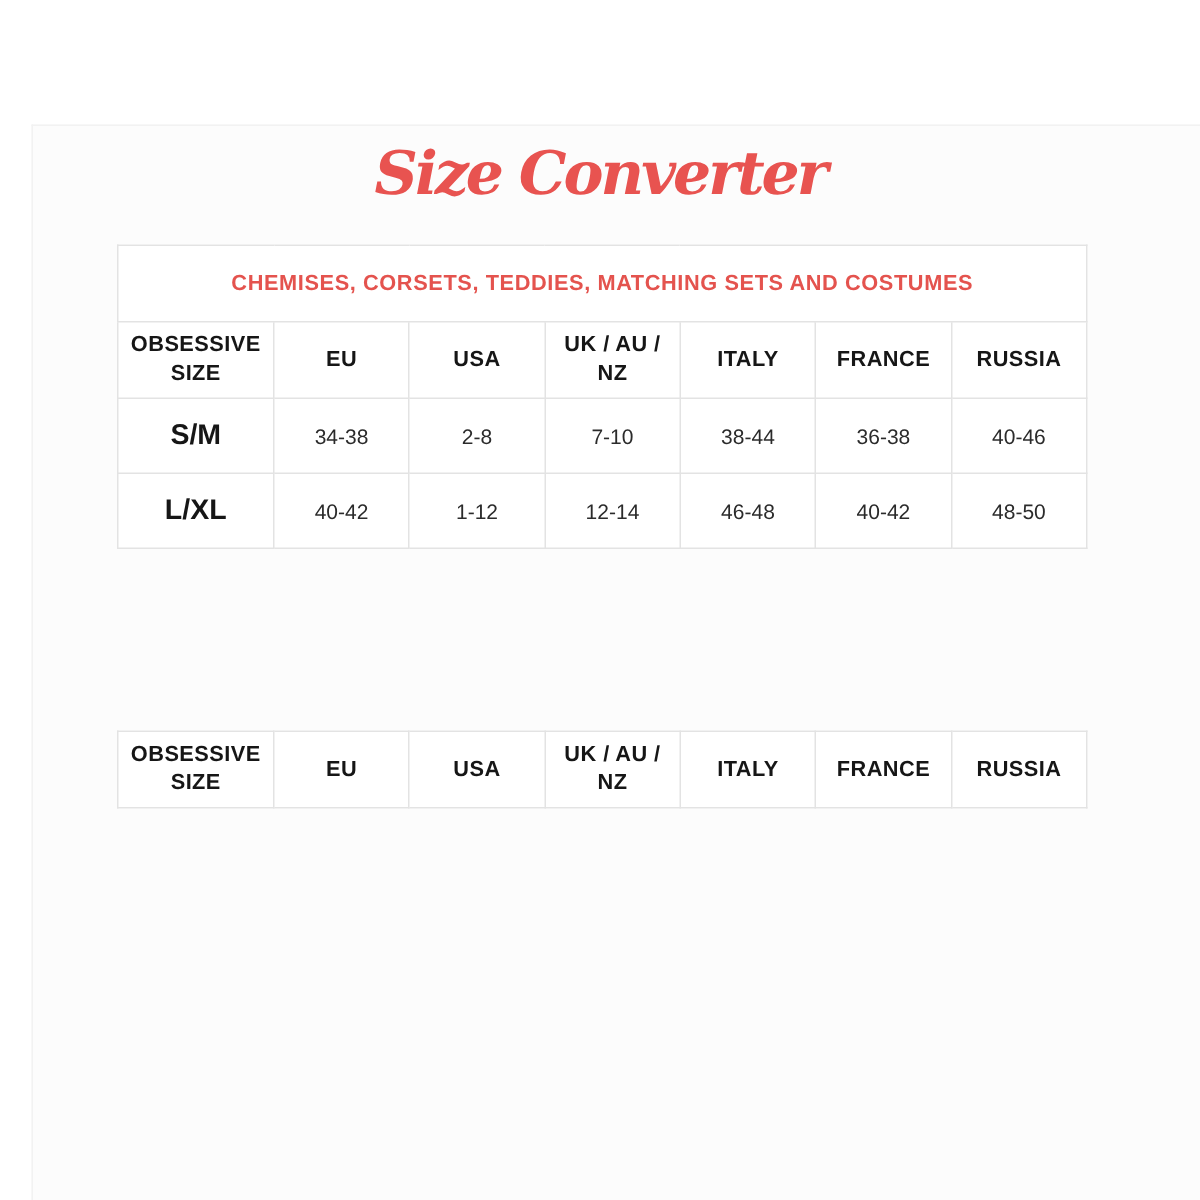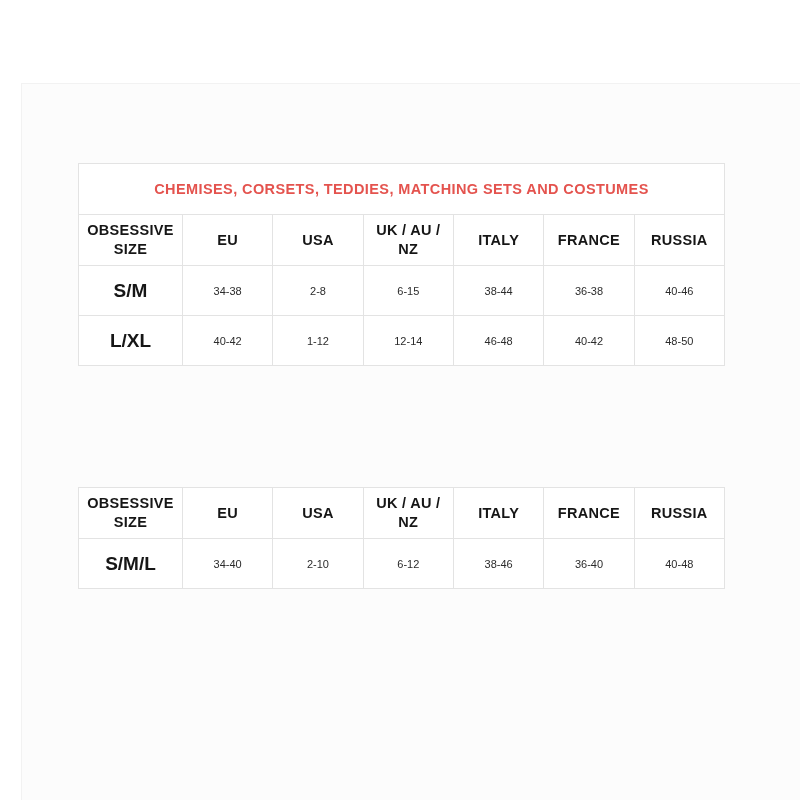--- a/index.html
+++ b/index.html
@@ -68,34 +68,35 @@
     line-height: 19px;
   }
   .data-row th {
     height: 50px;
     font-size: 19px;
     font-weight: bold;
     color: #161616;
   }
   .data-row td {
     height: 50px;
-    font-size: 11px;
+    font-size: 14px;
     font-weight: normal;
     color: #2b2b2b;
     margin-left: 40px;
   }
   col.c-first { width: 104px; }
   col.c-reg   { width: 90.33px; }
 </style>
 </head>
 <body>
 
 <div class="page">
   <div class="panel"></div>
 
+  <div class="page-title">Size Converter</div>
 
   <table class="size-table t1">
     <colgroup>
       <col class="c-first">
         <col class="c-reg">
         <col class="c-reg">
         <col class="c-reg">
       <col class="c-reg">
         <col class="c-reg">
         <col class="c-reg">
@@ -110,21 +111,21 @@
       <th>USA</th>
       <th>UK / AU / NZ</th>
       <th>ITALY</th>
       <th>FRANCE</th>
       <th>RUSSIA</th>
     </tr>
     <tr class="data-row">
       <th>S/M</th>
       <td>34-38</td>
       <td>2-8</td>
-      <td>6-15</td>
+      <td>7-10</td>
       <td>38-44</td>
       <td>36-38</td>
       <td>40-46</td>
     </tr>
     <tr class="data-row">
       <th>L/XL</th>
       <td>40-42</td>
       <td>1-12</td>
       <td>12-14</td>
       <td>46-48</td>
@@ -147,24 +148,15 @@
     <tbody>
     <tr class="header-row">
       <th>OBSESSIVE SIZE</th>
       <th>EU</th>
       <th>USA</th>
       <th>UK / AU / NZ</th>
       <th>ITALY</th>
       <th>FRANCE</th>
       <th>RUSSIA</th>
     </tr>
-    <tr class="data-row">
-      <th>S/M/L</th>
-      <td>34-40</td>
-      <td>2-10</td>
-      <td>6-12</td>
-      <td>38-46</td>
-      <td>36-40</td>
-      <td>40-48</td>
-    </tr>
   </tbody>
     </table>
 </div>
 
 </body></html>

